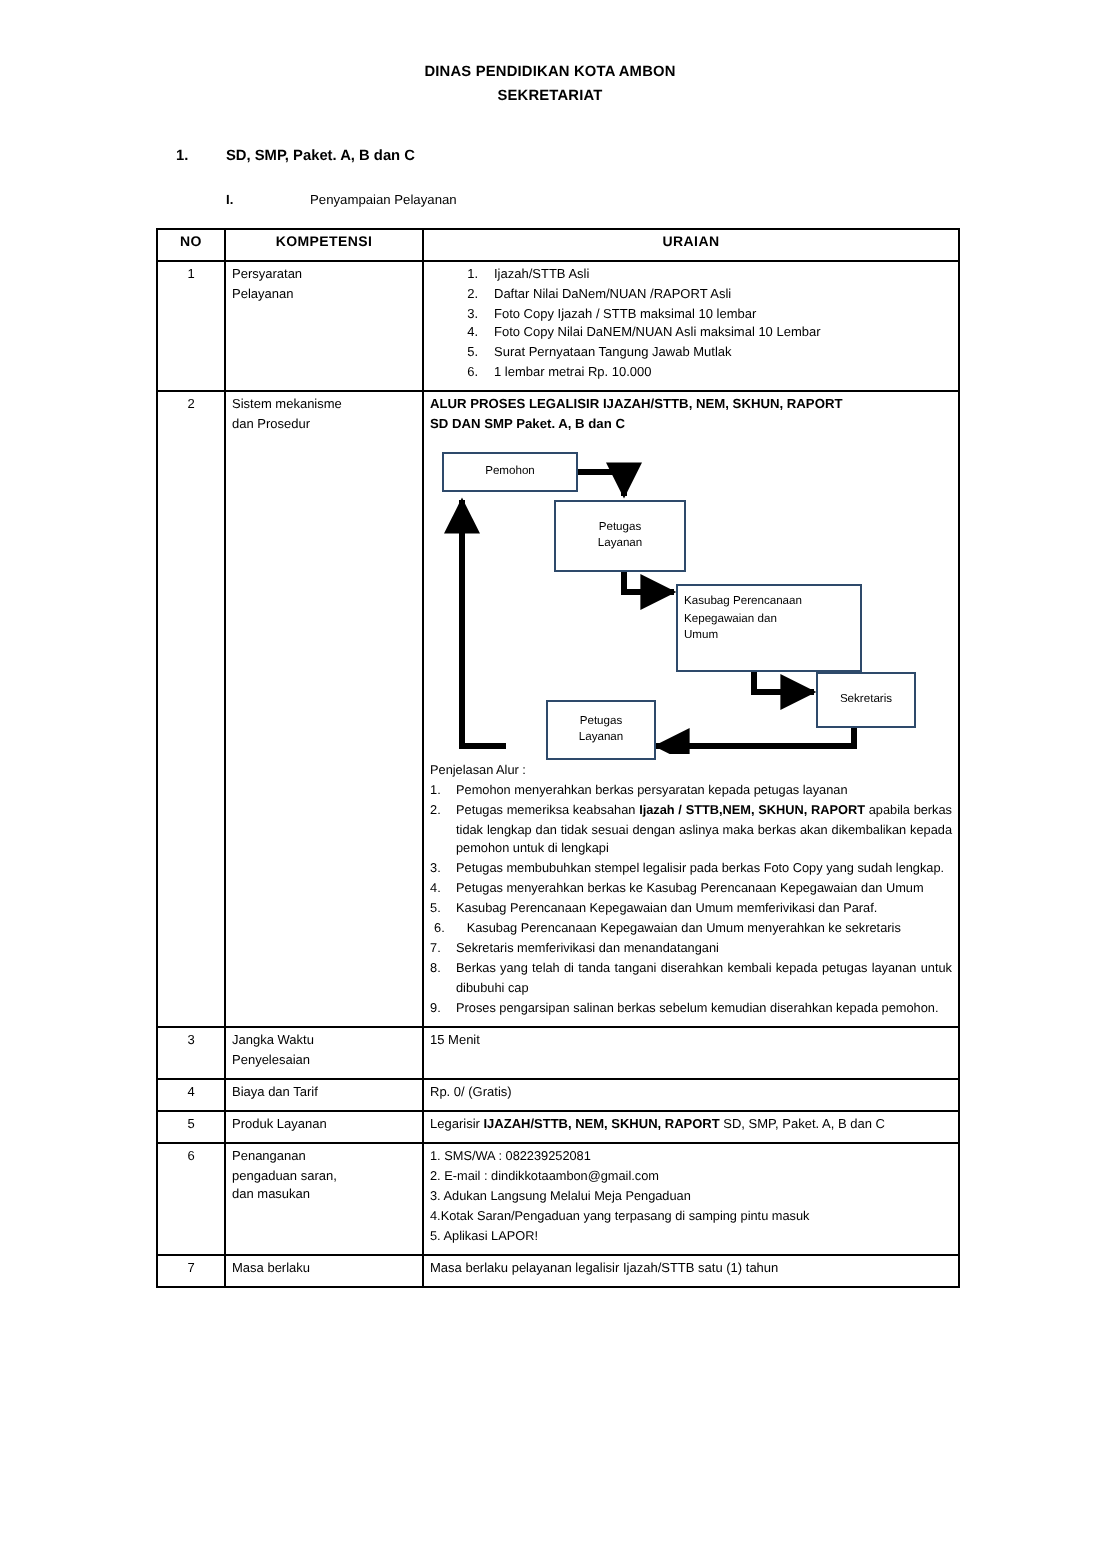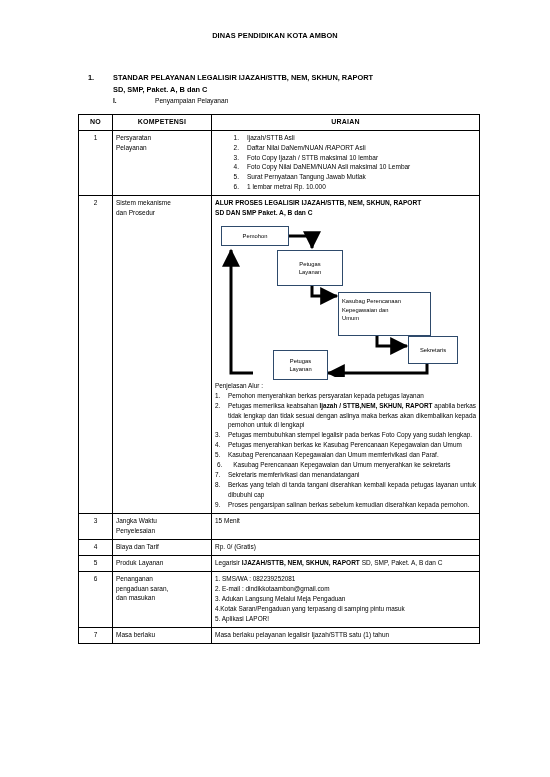--- a/index.html
+++ b/index.html
@@ -182,26 +182,26 @@
     white-space: nowrap;
   }
 </style>
 </head>
 <body>
 
 <div class="page">
 
   <div class="letterhead">
     <div>DINAS PENDIDIKAN KOTA AMBON</div>
+    <div>SEKRETARIAT</div>
   </div>
 
   <div class="title-block">
     <span class="title-num">1.</span>
     <div class="title-text">
-      <div>STANDAR PELAYANAN LEGALISIR IJAZAH/STTB, NEM, SKHUN, RAPORT</div>
       <div>SD, SMP, Paket. A, B dan C</div>
     </div>
     <div class="subitem">
       <span class="subitem-num">I.</span><span>Penyampaian Pelayanan</span>
     </div>
   </div>
 
   <table class="tbl">
     <thead>
       <tr>

